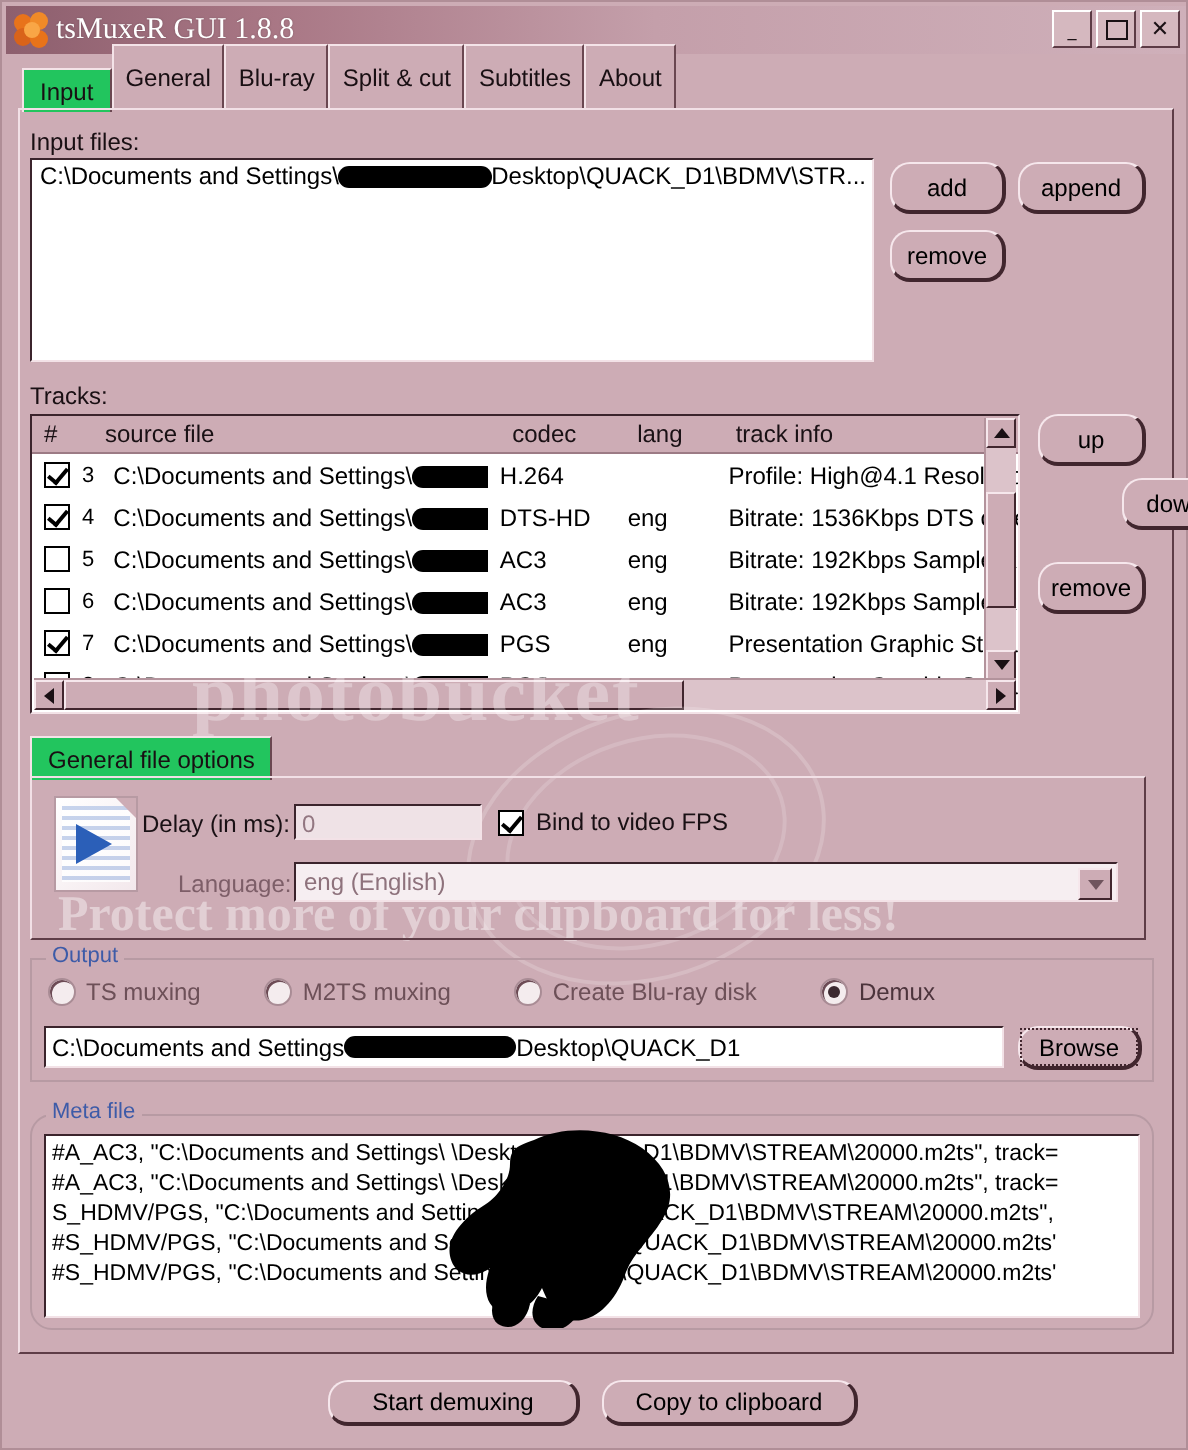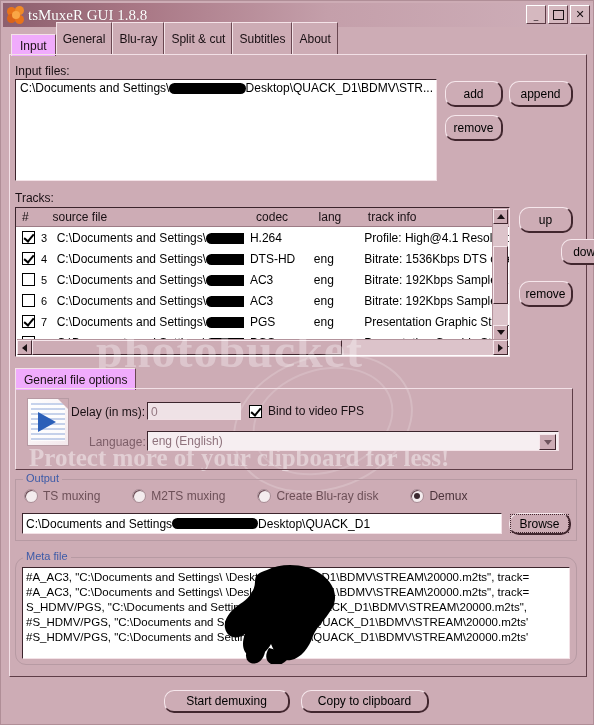--- a/index.html
+++ b/index.html
@@ -79,21 +79,21 @@
     background: #cdacb5;
     border-left: 1px solid #f4e3e8;
     border-top: 1px solid #f4e3e8;
     border-right: 1px solid #6a4751;
     box-sizing: border-box;
     white-space: nowrap;
     cursor: default;
   }
   .tab.active {
     height: 22px; margin-bottom: -1px;
-    background: #f0abfc;
+    background: #22c55e;
     font-weight: normal;
     border-bottom: none;
     padding: 0 8px;
   }
   .tab-fill { flex: 1; border-bottom: 1px solid #6a4751; height: 1px; }
 
   
   .panel {
     position: absolute; left: 8px; top: 53px;
     width: 578px; height: 623px;
@@ -388,21 +388,21 @@
   #btnCopy  { position: absolute; left: 300px; top: 689px; width: 128px; height: 23px; }
   #handBlob { position: absolute; left: 220px; top: 563px; width: 130px; height: 100px; pointer-events: none; }
 
   
   .wm {
     position: absolute; pointer-events: none;
     color: rgba(255,255,255,0.32);
     font-family: "Liberation Serif", serif;
     white-space: nowrap;
   }
-  #wm1 { left: 95px; top: 322px; font-size: 48px; letter-spacing: 1px; font-weight: bold; }
+  #wm1 { left: 95px; top: 322px; font-size: 40px; letter-spacing: 1px; font-weight: bold; }
   #wm2 { left: 28px; top: 443px; font-size: 25px; font-weight: bold; color: rgba(255,255,255,0.42); }
   #wmSwirl {
     position: absolute; left: 230px; top: 355px; width: 180px; height: 130px;
     border-radius: 50%;
     border: 2px solid rgba(255,255,255,0.18);
     transform: rotate(-18deg);
     pointer-events: none;
   }
   #wmSwirl2 {
     position: absolute; left: 250px; top: 368px; width: 140px; height: 100px;

